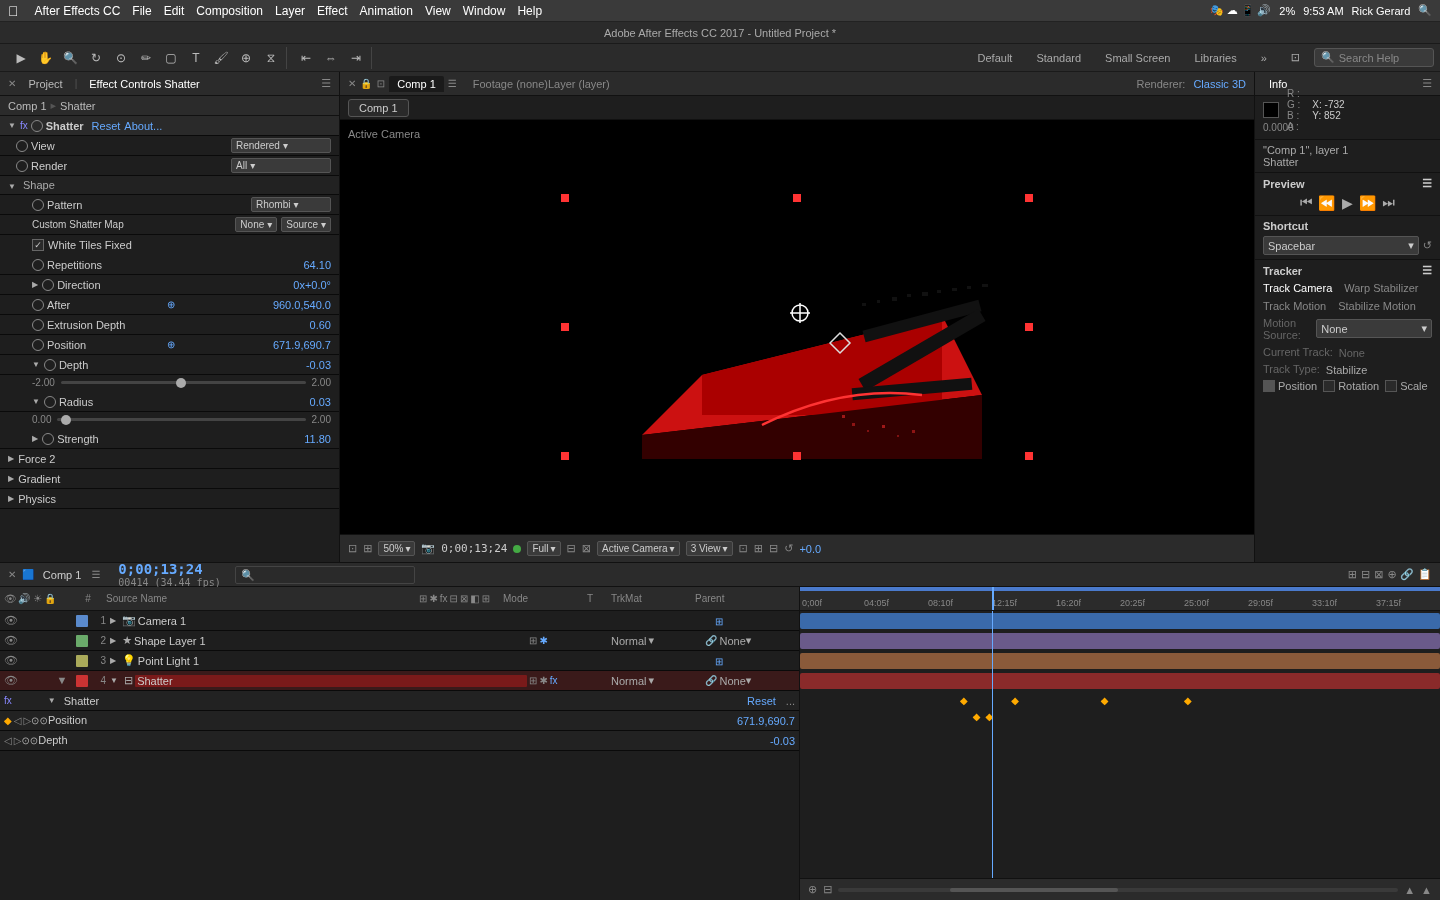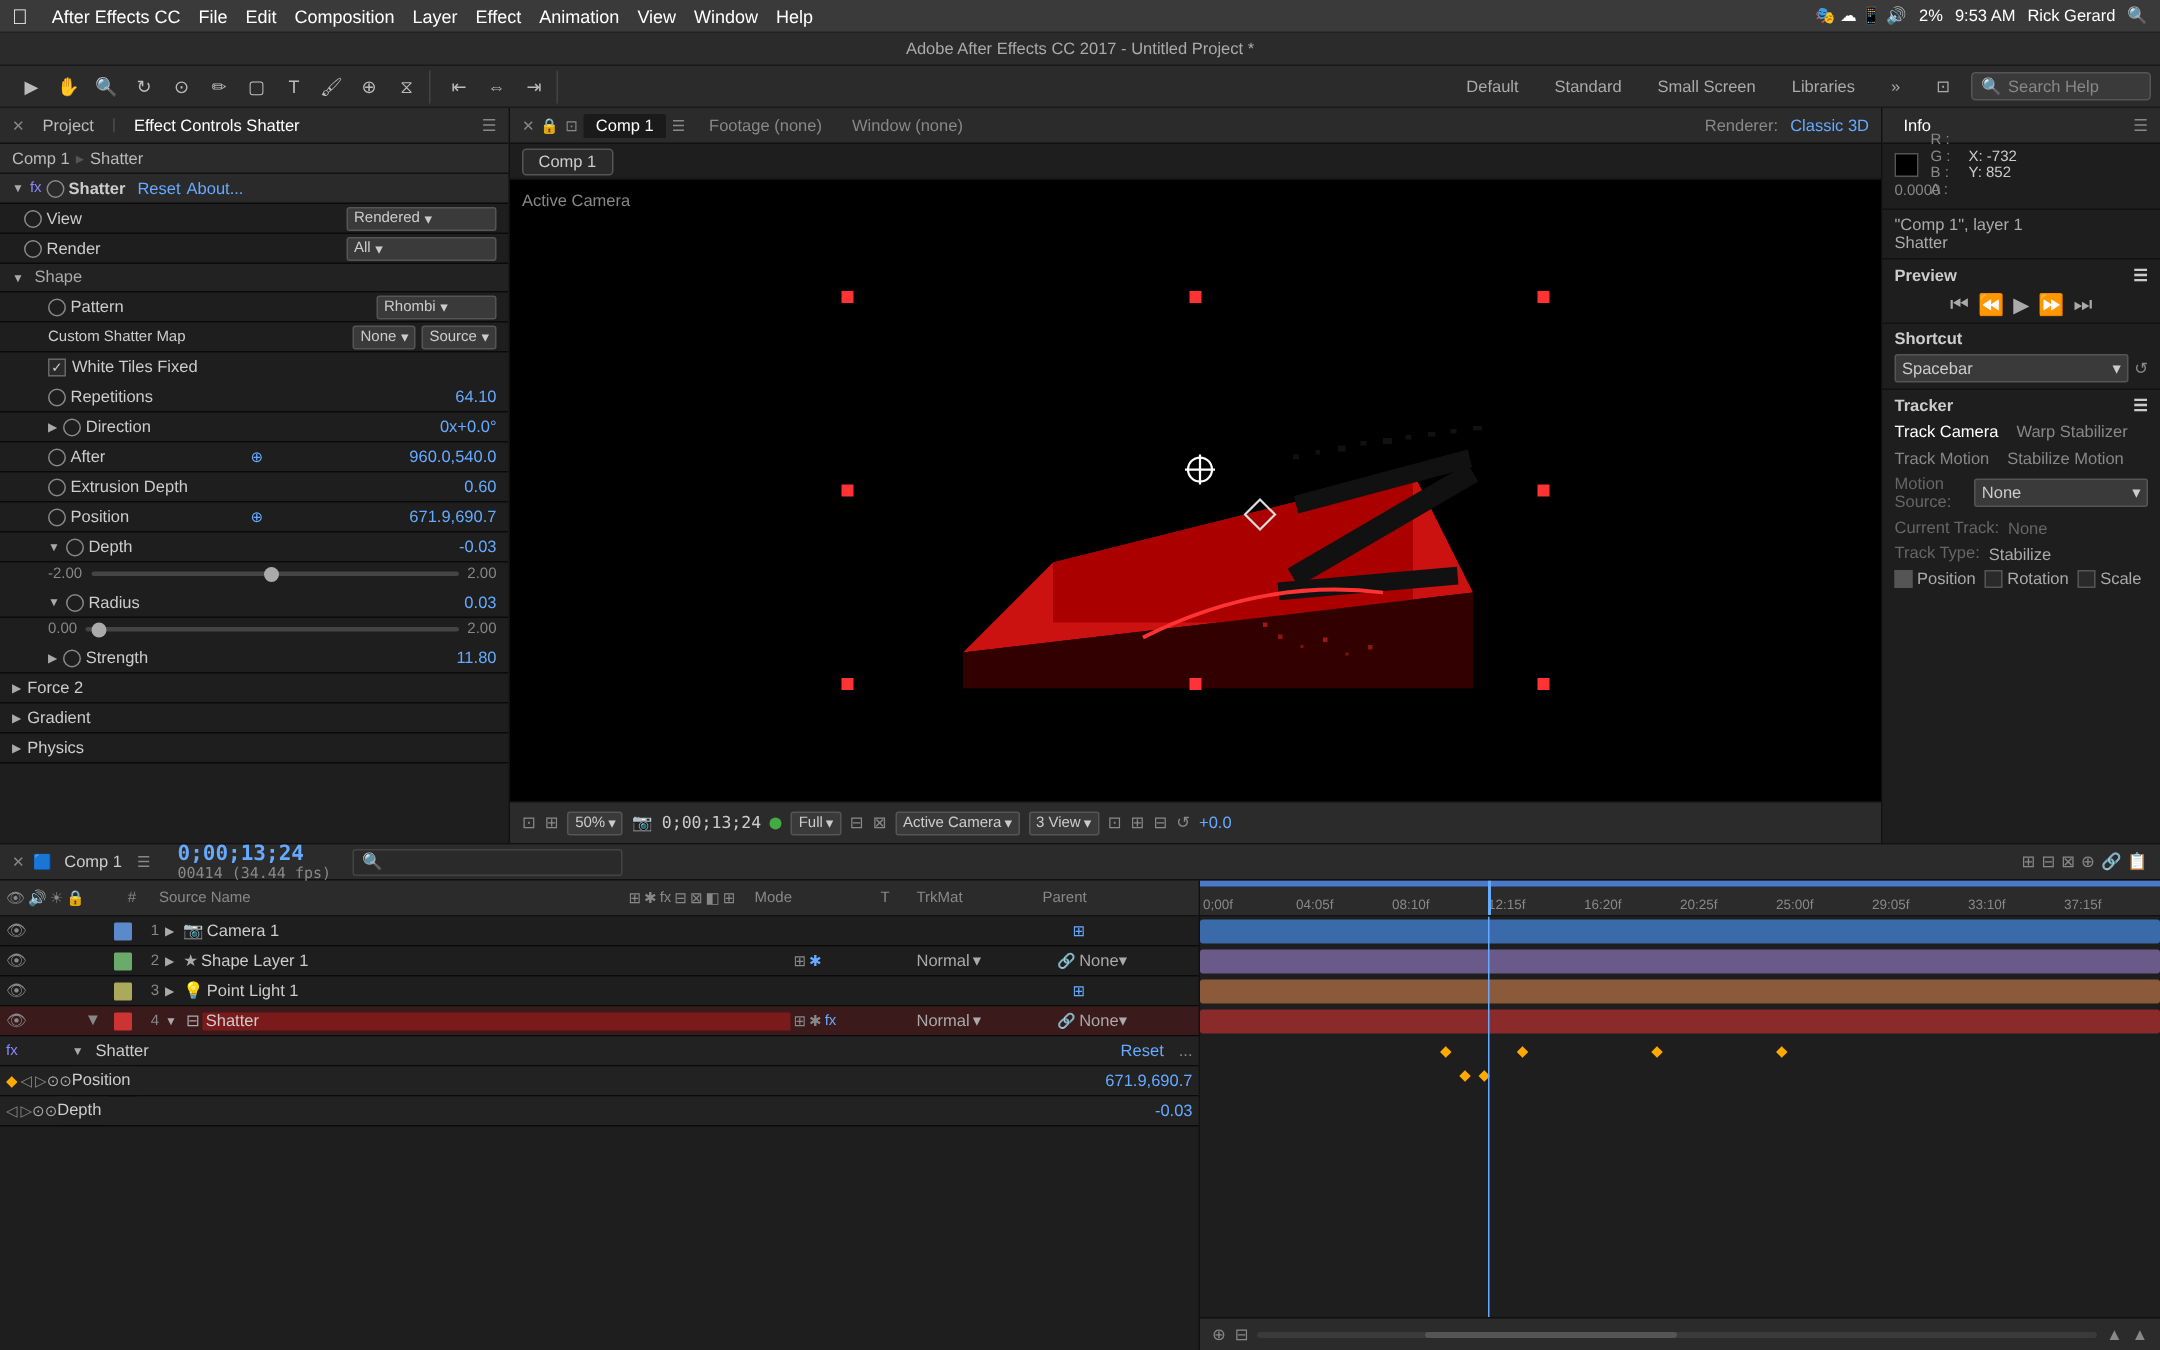--- a/index.html
+++ b/index.html
@@ -298,21 +298,20 @@
       cursor: pointer;
       padding: 2px 8px;
       border-radius: 2px 2px 0 0;
     }
     .comp-tab.active {
       background: #1a1a1a;
       color: #fff;
     }
     .footage-tabs {
       display: flex;
-      gap: 20px;
       margin-left: 12px;
     }
     .footage-tab { font-size: 11px; color: #888; cursor: pointer; }
     .renderer-label { margin-left: auto; font-size: 11px; color: #888; }
     .renderer-value { color: #6af; font-size: 11px; margin-left: 4px; }
 
     .viewer-area {
       flex: 1;
       background: #000;
       position: relative;
@@ -941,21 +940,21 @@
     <div class="center-panel">
 
       <div class="comp-tabs">
         <span class="panel-close">✕</span>
         <span style="color:#888; font-size:10px;">🔒</span>
         <span style="color:#888; font-size:10px;">⊡</span>
         <span class="comp-tab active">Comp 1</span>
         <span style="color:#888; font-size:10px;">☰</span>
         <div class="footage-tabs">
           <span class="footage-tab">Footage (none)</span>
-          <span class="footage-tab">Window (none)</span>
+          <span class="footage-tab">Layer (layer)</span>
         </div>
         <span class="renderer-label">Renderer:</span>
         <span class="renderer-value">Classic 3D</span>
       </div>
 
       <div style="height:24px; background:#1e1e1e; display:flex; align-items:center; padding:0 8px; border-bottom:1px solid #111;">
         <div style="background:#2a2a2a; border:1px solid #555; border-radius:3px; padding:2px 10px; font-size:11px; color:#ccc;">Comp 1</div>
       </div>
 
       <div class="viewer-area">

